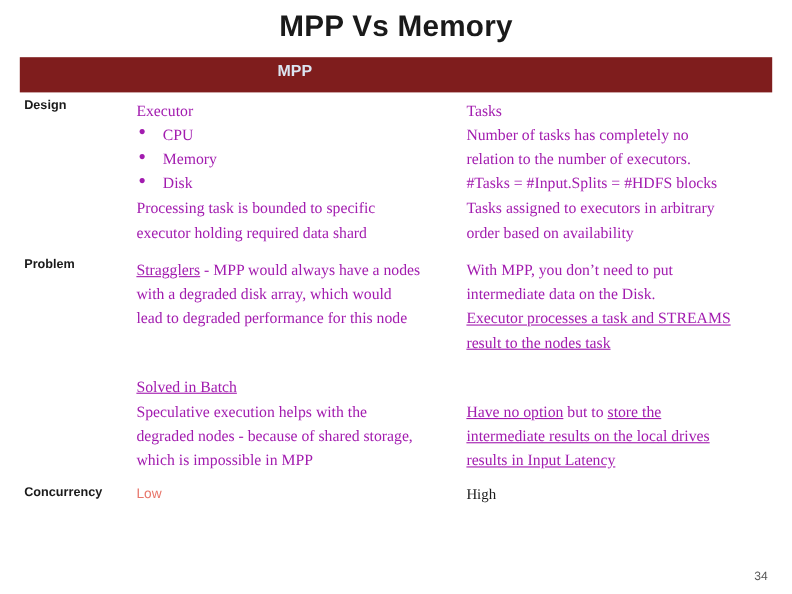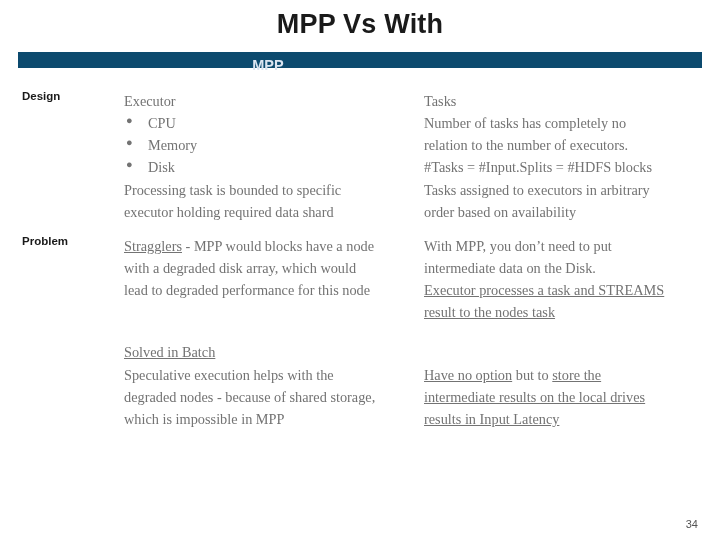--- a/index.html
+++ b/index.html
@@ -26,22 +26,22 @@
     letter-spacing: 0.2px;
     line-height: 1.1;
   }
 
   
   .header-band {
     position: absolute;
     left: 18px;
     top: 52px;
     width: 684px;
-    height: 16px;
-    background: #0c4a6e;
+    height: 32px;
+    background: #7f1d1d;
   }
   .header-band .hdr-cell {
     position: absolute;
     top: 5px;
     font-family: "Liberation Sans", sans-serif;
     font-size: 14.5px;
     font-weight: bold;
     color: #dbe5f1;
     text-align: center;
   }
@@ -78,21 +78,21 @@
     font-size: 11.5px;
     font-weight: bold;
     color: #1a1a1a;
     padding-top: 7px;
     padding-left: 8px;
     margin-top: 31px;
   }
   .cell-text {
     font-family: "Liberation Serif", serif;
     font-size: 14.3px;
-    color: #737373;
+    color: #a21caf;
     line-height: 1.55;
   }
   .cell-text p { margin: 0; }
 
   .bullet-line {
     padding-left: 18px;
     position: relative;
   }
   .bullet-line .bdot {
     position: absolute;
@@ -137,21 +137,21 @@
     right: 22px;
     bottom: 10px;
     font-family: "Liberation Sans", sans-serif;
     font-size: 11px;
     color: #555555;
   }
 </style>
 </head>
 <body>
 
-<div class="slide-title">MPP Vs With</div>
+<div class="slide-title">MPP Vs Memory</div>
 
 <div class="header-band">
   <div class="hdr-cell hdr-mpp">MPP</div>
 </div>
 
 <div class="table-wrap">
   <table class="main">
     <colgroup>
       <col class="col-label">
         <col class="col-mpp">
@@ -184,39 +184,44 @@
         <p>relation to the number of executors.</p>
         <p>#Tasks = #Input.Splits = #HDFS blocks</p>
         <p>Tasks assigned to executors in arbitrary</p>
         <p>order based on availability</p>
       </td>
     </tr>
 
     <tr class="row-sep">
       <td class="lbl">Problem</td>
       <td class="cell-text">
-        <p><span class="u">Stragglers</span><span> - MPP would blocks have a node</span></p>
+        <p><span class="u">Stragglers</span><span> - MPP would always have a nodes</span></p>
         <p>with a degraded disk array, which would</p>
         <p>lead to degraded performance for this node</p>
         <div class="spacer-block"></div>
         <p class="u">Solved in Batch</p>
         <p>Speculative execution helps with the</p>
         <p>degraded nodes - because of shared storage,</p>
         <p>which is impossible in MPP</p>
       </td>
       <td class="cell-text">
         <p>With MPP, you don’t need to put</p>
         <p>intermediate data on the Disk.</p>
         <p class="u">Executor processes a task and STREAMS</p>
         <p class="u">result to the nodes task</p>
         <div class="spacer-block"></div>
         <p><span class="u">Have no option</span><span> but to </span><span class="u">store the</span></p>
         <p class="u">intermediate results on the local drives</p>
         <p class="u">results in Input Latency</p>
       </td>
     </tr>
 
+    <tr class="row-sep small-row">
+      <td class="lbl-small">Concurrency</td>
+      <td class="val-low">Low</td>
+      <td class="val-high">High</td>
+    </tr>
 
   </tbody>
     </table>
 </div>
 
 <div class="page-num">34</div>
 
 </body></html>

